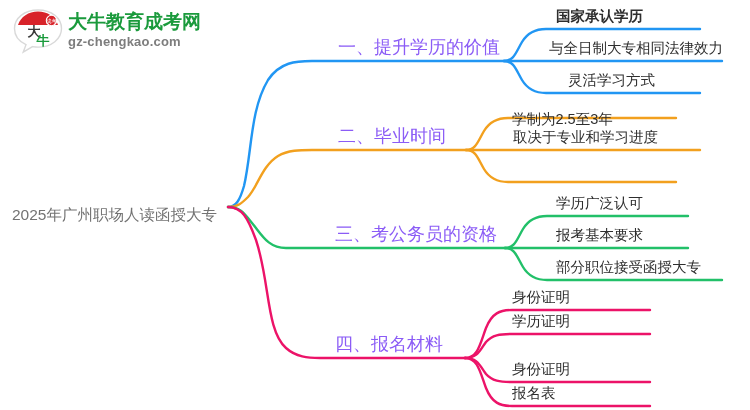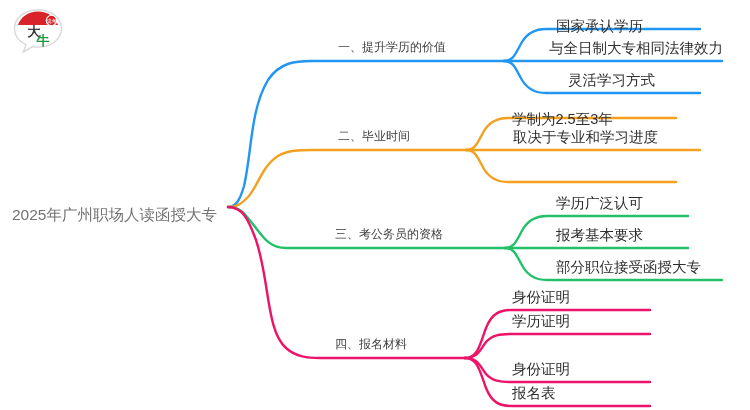--- a/index.html
+++ b/index.html
@@ -73,22 +73,22 @@
     top: 204px;
     font-size: 15.5px;
     color: #737373;
     white-space: nowrap;
     line-height: 22px;
   }
 
   
   .branch-label {
     position: absolute;
-    font-size: 12px;
-    color: #404040;
+    font-size: 18px;
+    color: #8b5cf6;
     white-space: nowrap;
     line-height: 22px;
   }
 
   
   .leaf-label {
     position: absolute;
     font-size: 14.5px;
     color: #2e2e2e;
     white-space: nowrap;
@@ -104,20 +104,24 @@
     <span class="logo-mark">
       <svg width="52" height="46" viewBox="0 0 52 46" xmlns="http://www.w3.org/2000/svg">
         <path d="M26 2 C12.3 2 2.5 10.2 2.5 20.6 C2.5 27.6 7.0 33.6 14.0 36.7 L11.2 44.2 L20.6 38.6 C22.4 38.9 24.2 39.1 26 39.1 C39.7 39.1 49.5 30.9 49.5 20.6 C49.5 10.2 39.7 2 26 2 Z" fill="#ffffff" stroke="#d9d9d9" stroke-width="1.4"></path>
         <path d="M6.0 17.0 C8.6 8.6 16.6 3.4 26 3.4 C35.4 3.4 43.4 8.6 46.0 17.0 Z" fill="#d8232a"></path>
         <circle cx="39.5" cy="12.5" r="5.2" fill="#d8232a" stroke="#ffffff" stroke-width="1.1"></circle>
         <text x="39.5" y="15.0" font-family="'Liberation Sans', sans-serif" font-size="5.4" fill="#ffffff" text-anchor="middle">成考</text>
         <text x="15.5" y="27.5" font-family="'Liberation Sans', sans-serif" font-size="13" font-weight="bold" fill="#3a3a3a">大</text>
         <text x="24.5" y="36.5" font-family="'Liberation Sans', sans-serif" font-size="13" font-weight="bold" fill="#1a9a3c">牛</text>
       </svg>
     </span>
+    <div class="logo-text-wrap">
+      <div class="logo-title">大牛教育成考网</div>
+      <div class="logo-sub">gz-chengkao.com</div>
+    </div>
   </div>
 
   <svg id="connector-layer" viewBox="0 0 750 410" xmlns="http://www.w3.org/2000/svg">
 
     <path d="M228,207 C236,207 240,200 244,186 C252,152 250,110 268,80 C280,62 296,61 312,61 L504,61" fill="none" stroke="#2196f3" stroke-width="2.4" stroke-linecap="round"></path>
     <path d="M504,61 C514,61 516,52 522,42 C528,32 536,29 546,29 L700,29" fill="none" stroke="#2196f3" stroke-width="2.4" stroke-linecap="round"></path>
     <path d="M504,61 L722,61" fill="none" stroke="#2196f3" stroke-width="2.4" stroke-linecap="round"></path>
     <path d="M504,61 C514,61 516,70 522,80 C528,90 536,93 546,93 L700,93" fill="none" stroke="#2196f3" stroke-width="2.4" stroke-linecap="round"></path>
 
     <path d="M228,207 C238,207 242,203 248,197 C258,186 262,166 278,156 C288,150 300,150 312,150 L466,150" fill="none" stroke="#f2a01e" stroke-width="2.4" stroke-linecap="round"></path>
@@ -133,21 +137,21 @@
     <path d="M228,207 C242,207 248,218 256,240 C270,282 266,330 286,348 C296,357 308,358 320,358 L465,358" fill="none" stroke="#ec1368" stroke-width="2.4" stroke-linecap="round"></path>
     <path d="M465,358 C478,358 480,344 486,328 C492,313 500,310 512,310 L650,310" fill="none" stroke="#ec1368" stroke-width="2.4" stroke-linecap="round"></path>
     <path d="M465,358 C478,358 480,350 486,342 C492,335 500,334 512,334 L650,334" fill="none" stroke="#ec1368" stroke-width="2.4" stroke-linecap="round"></path>
     <path d="M465,358 C478,358 480,366 486,374 C492,381 500,382 512,382 L650,382" fill="none" stroke="#ec1368" stroke-width="2.4" stroke-linecap="round"></path>
     <path d="M465,358 C478,358 480,372 486,388 C492,403 500,406 512,406 L650,406" fill="none" stroke="#ec1368" stroke-width="2.4" stroke-linecap="round"></path>
   </svg>
 
   <div class="root-topic">2025年广州职场人读函授大专</div>
 
   <div class="branch-label" style="left:338px; top:36px;">一、提升学历的价值</div>
-  <div class="leaf-label" style="left:556px; top:16px;">国家承认学历</div>
+  <div class="leaf-label" style="left:556px; top:6px;font-weight:bold;">国家承认学历</div>
   <div class="leaf-label" style="left:549px; top:38px;">与全日制大专相同法律效力</div>
   <div class="leaf-label" style="left:556px; top:70px;margin-left:12px;">灵活学习方式</div>
 
   <div class="branch-label" style="left:338px; top:125px;text-align:center;">二、毕业时间</div>
   <div class="leaf-label" style="left:512px; top:95px;margin-top:14px;">学制为2.5至3年</div>
   <div class="leaf-label" style="left:513px; top:127px;">取决于专业和学习进度</div>
 
   <div class="branch-label" style="left:335px; top:223px;">三、考公务员的资格</div>
   <div class="leaf-label" style="left:556px; top:193px;">学历广泛认可</div>
   <div class="leaf-label" style="left:556px; top:257px;">部分职位接受函授大专</div>

